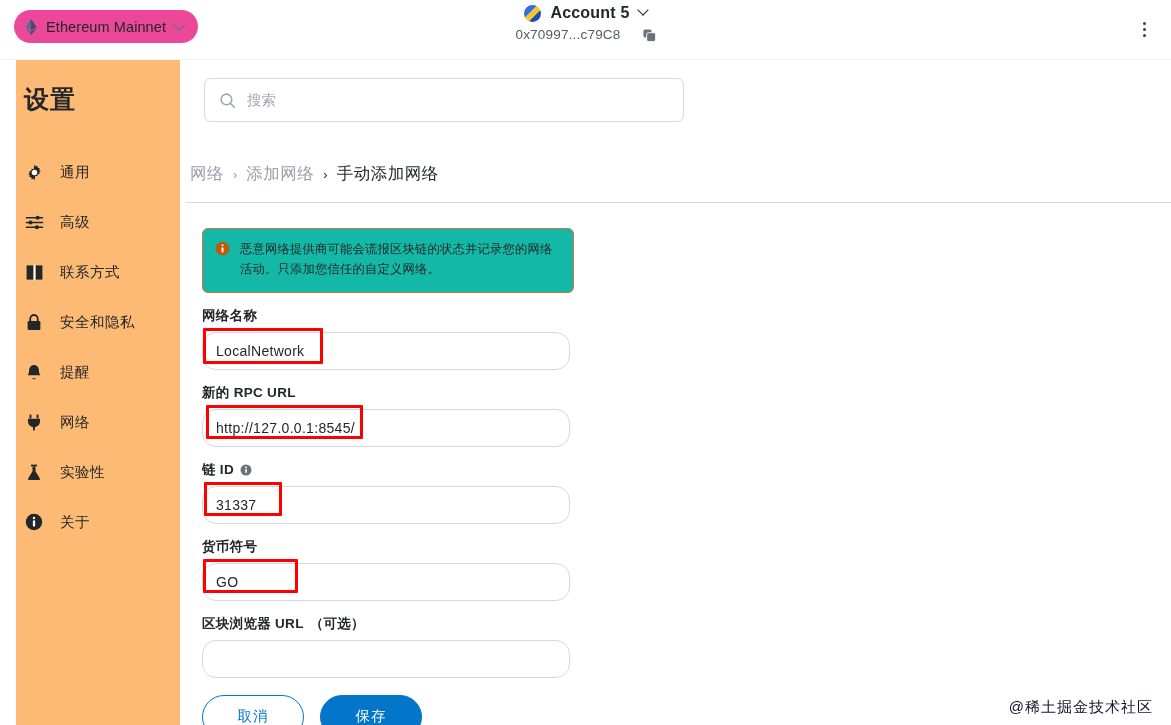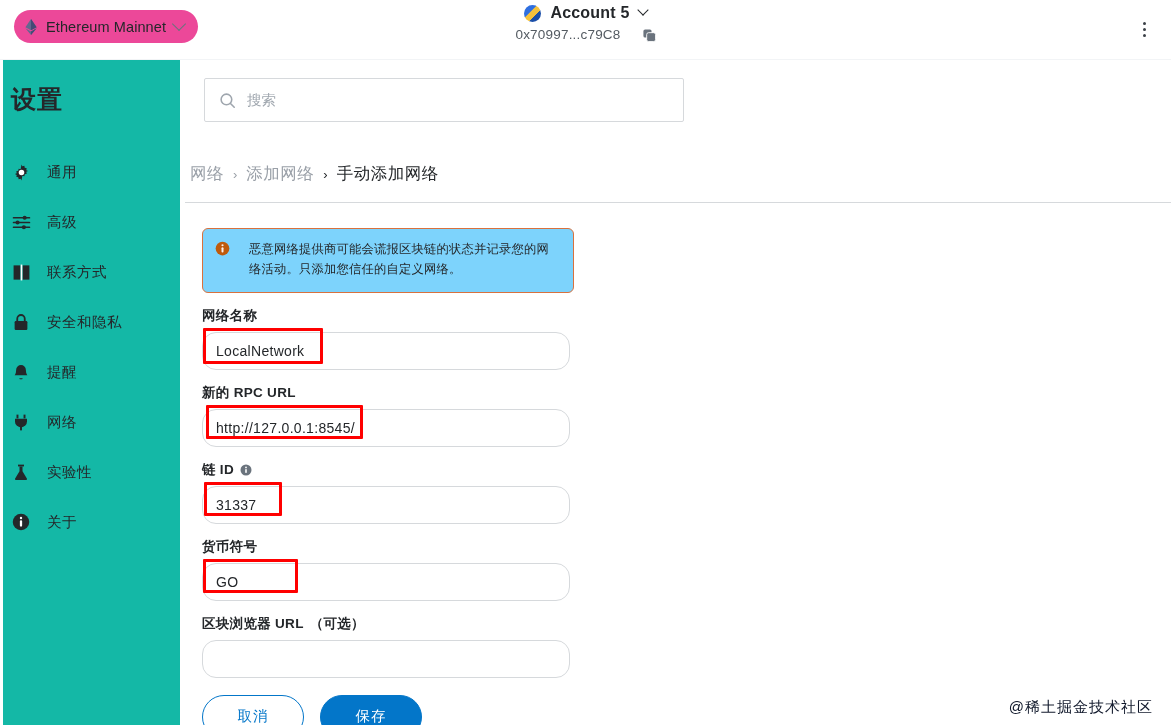--- a/index.html
+++ b/index.html
@@ -65,40 +65,40 @@
   .kebab i { width: 3px; height: 3px; border-radius: 50%; background: #3b4047; display: block; }
 
   
   .close-btn {
     position: absolute; right: 20px; top: 85px;
     width: 30px; height: 30px; cursor: pointer;
   }
   .close-btn svg { display: block; }
 
   
-  .sidebar { position: absolute; left: 3px; top: 60px; width: 180px; height: 665px; background: #14b8a6; }
+  .sidebar { position: absolute; left: 16px; top: 60px; width: 180px; height: 665px; background: #fdba74; }
   .settings-title {
     position: absolute; left: 8px; top: 23px;
     font-size: 25px; font-weight: bold; color: #24272a; letter-spacing: 1px;
   }
   .nav { position: absolute; left: 0; top: 87px; width: 180px; }
   .nav-item {
     display: flex; align-items: center; height: 50px; padding-left: 8px;
     cursor: pointer; gap: 16px;
   }
   .nav-ico { width: 20px; height: 20px; display: flex; align-items: center; justify-content: center; flex: none; }
   .nav-ico svg { display: block; }
   .nav-label { font-size: 14.5px; color: #24272a; letter-spacing: .5px; }
 
   
   .main { position: absolute; left: 180px; top: 60px; width: 991px; height: 665px; background: #fff; }
 
   .search-wrap { position: absolute; left: 24px; top: 18px; width: 480px; }
   .search-box {
-    width: 480px; height: 44px; border: 1px solid #d6d9dc; border-radius: 2px;
+    width: 480px; height: 44px; border: 1px solid #d6d9dc; border-radius: 7px;
     display: flex; align-items: center; padding: 0 14px; gap: 11px; background: #fff;
     cursor: text;
   }
   .search-box svg { display: block; flex: none; }
   .search-input {
     border: none; outline: none; background: transparent; flex: 1;
     font-family: inherit; font-size: 14.5px; color: #24272a;
   }
   .search-input::placeholder { color: #9fa6ae; }
 
@@ -112,22 +112,22 @@
   .bc-sep.dark { color: #24272a; }
   .bc-cur { color: #24272a; letter-spacing: .5px; }
 
   .divider {
     position: absolute; left: 5px; top: 142px; width: 986px; height: 1px; background: #d6d9dc;
   }
 
   .form { position: absolute; left: 22px; top: 168px; width: 372px; }
 
   .warn {
-    width: 372px; background: #7dd3fc; border: 1px solid #d9713d; border-radius: 6px;
-    padding: 11px 12px 12px 12px; display: flex; gap: 19px;
+    width: 372px; background: #14b8a6; border: 1px solid #d9713d; border-radius: 6px;
+    padding: 11px 12px 12px 12px; display: flex; gap: 10px;
   }
   .warn-ico { flex: none; margin-top: 1px; }
   .warn-ico svg { display: block; }
   .warn-text { font-size: 12.3px; line-height: 1.62; color: #24272a; letter-spacing: .2px; }
 
   .field { margin-top: 14px; position: relative; }
   .field-label {
     font-size: 13.5px; font-weight: bold; color: #24272a; letter-spacing: .3px;
     display: flex; align-items: center; gap: 6px; margin-bottom: 7px;
   }

